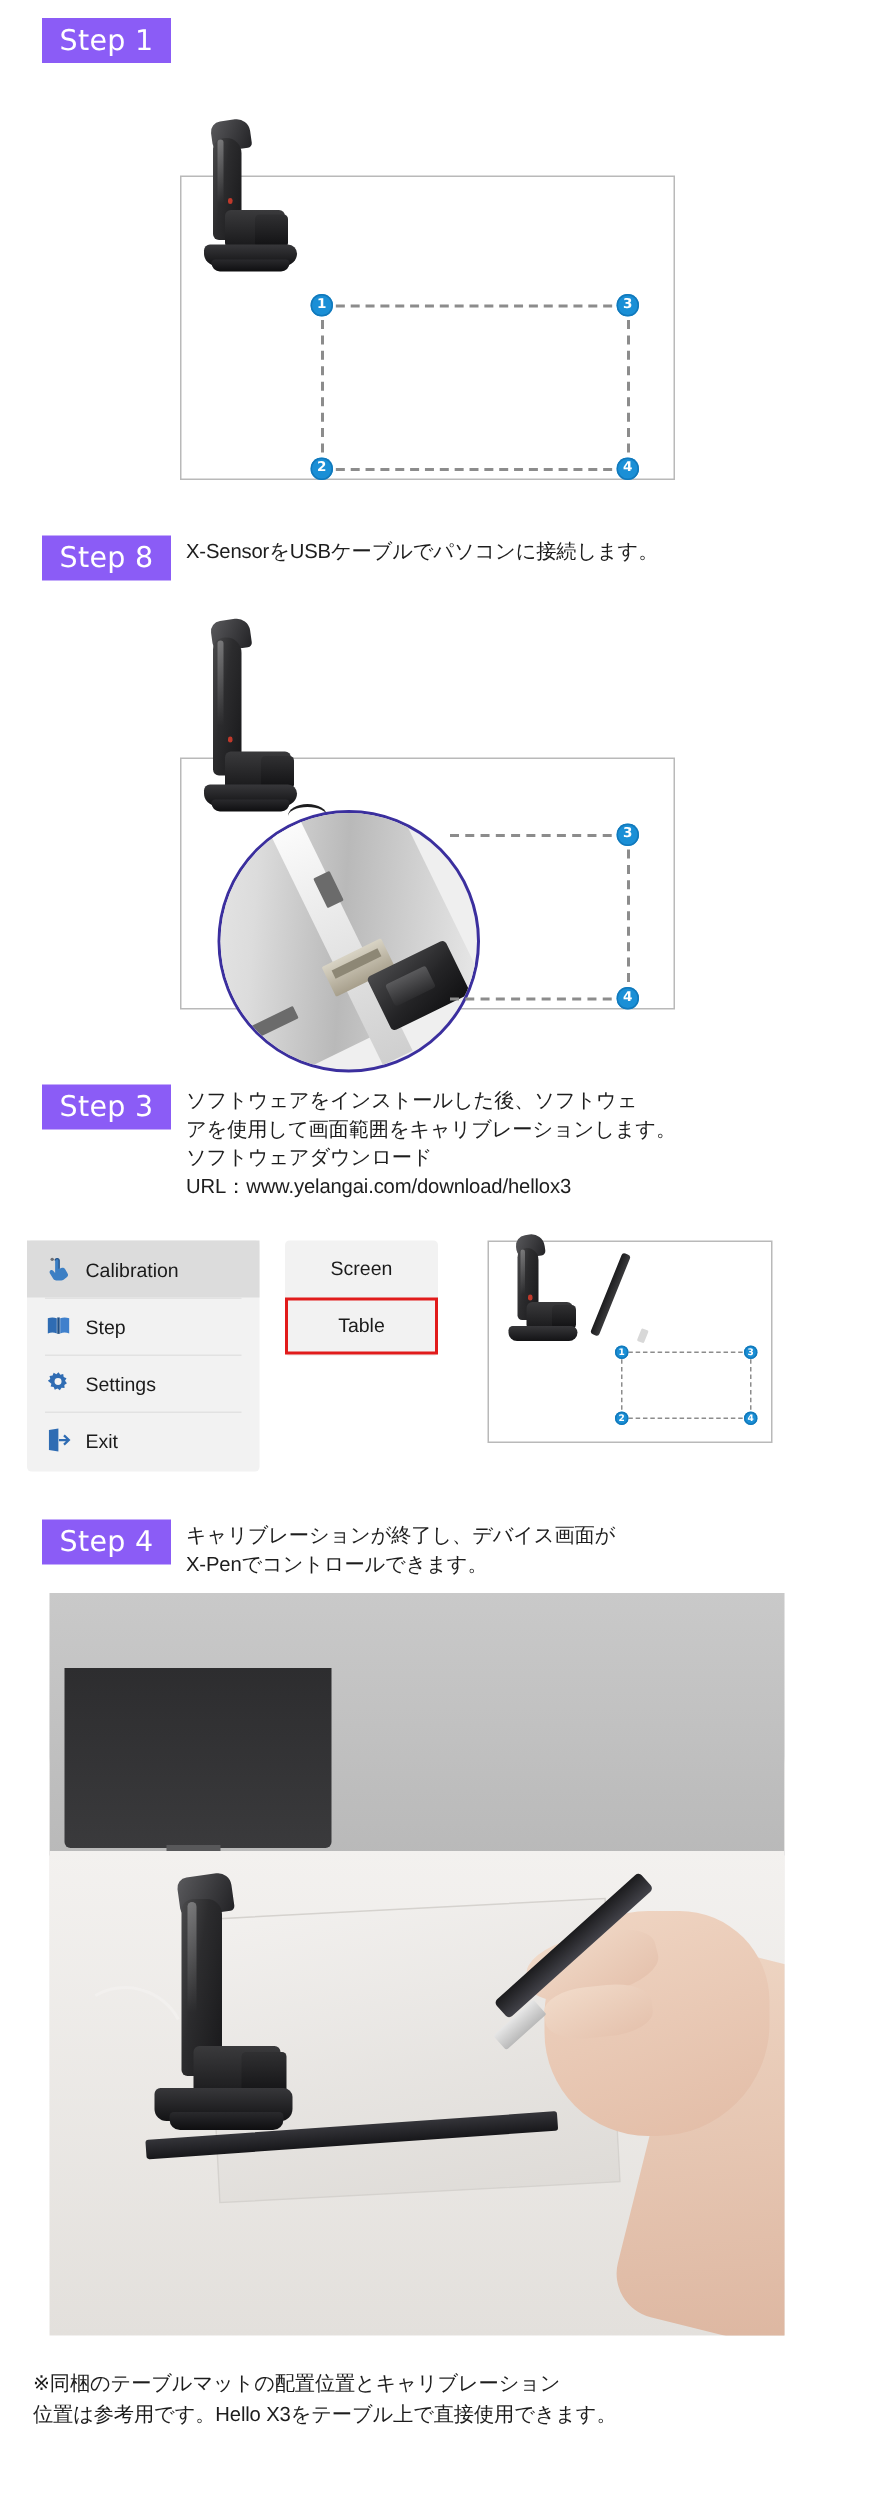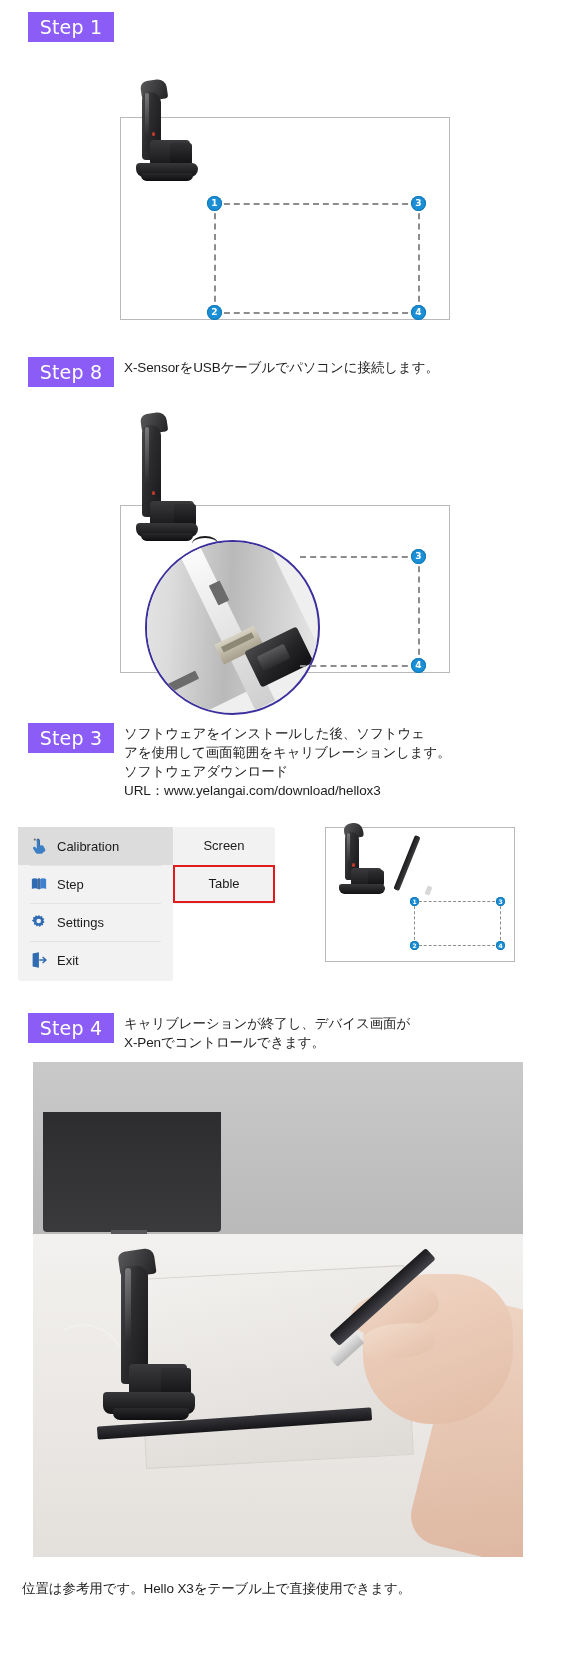--- a/index.html
+++ b/index.html
@@ -431,21 +431,21 @@
       <span class="mi-icon">
         <svg viewBox="0 0 24 24" width="18" height="18">
           <path d="M3.5 3.2l8.4-1.4v20.4L3.5 20.8V3.2z" fill="#2f6cb3"></path>
           <path d="M13.4 12h7.2M17.6 8.6L21.2 12l-3.6 3.4" fill="none" stroke="#2f6cb3" stroke-width="2" stroke-linecap="square"></path>
         </svg>
       </span>
       <span>Exit</span>
     </div>
   </div>
 
-  <div class="right-panel" style="left:173px; top:827px; width:102px; height:77px;">
+  <div class="right-panel" style="left:190px; top:827px; width:102px; height:77px;">
     <div class="right-item">Screen</div>
     <div class="right-item boxed">Table</div>
   </div>
 
   <div class="mini-frame" style="left:325px; top:827px; width:190px; height:135px;">
     <div class="bracket" style="left:8px; top:-5px; width:60px; height:80px;">
       <div class="bk-head" style="left:10px; top:0px;  width:19px; height:15px;"></div>
       <div class="bk-arm" style="left:11px; top:9px;  width:14px; height:48px;"></div>
       <div class="bk-body" style="left:17px; top:45px; width:31px; height:19px;"></div>
       <div class="bk-body2" style="left:34px; top:47px; width:16px; height:16px;"></div>
@@ -503,14 +503,15 @@
     <div class="ph-hand" style="left:330px; top:212px; width:150px; height:150px;"></div>
     <div class="ph-finger" style="left:318px; top:228px; width:88px; height:40px; transform:rotate(-14deg);"></div>
     <div class="ph-finger" style="left:330px; top:262px; width:72px; height:34px; transform:rotate(-6deg);"></div>
 
     <div class="ph-pen" style="left:342px; top:170px; width:15px; height:130px;"></div>
     <div class="ph-pen-tip" style="left:307px; top:270px; width:13px; height:36px;"></div>
   </div>
 </div>
 
 <div class="note" style="left:22px; top:1578px; width:545px;">
+  <span class="ln">※同梱のテーブルマットの配置位置とキャリブレーション</span>
   <span class="ln">位置は参考用です。Hello X3をテーブル上で直接使用できます。</span>
 </div>
 
 </body></html>

